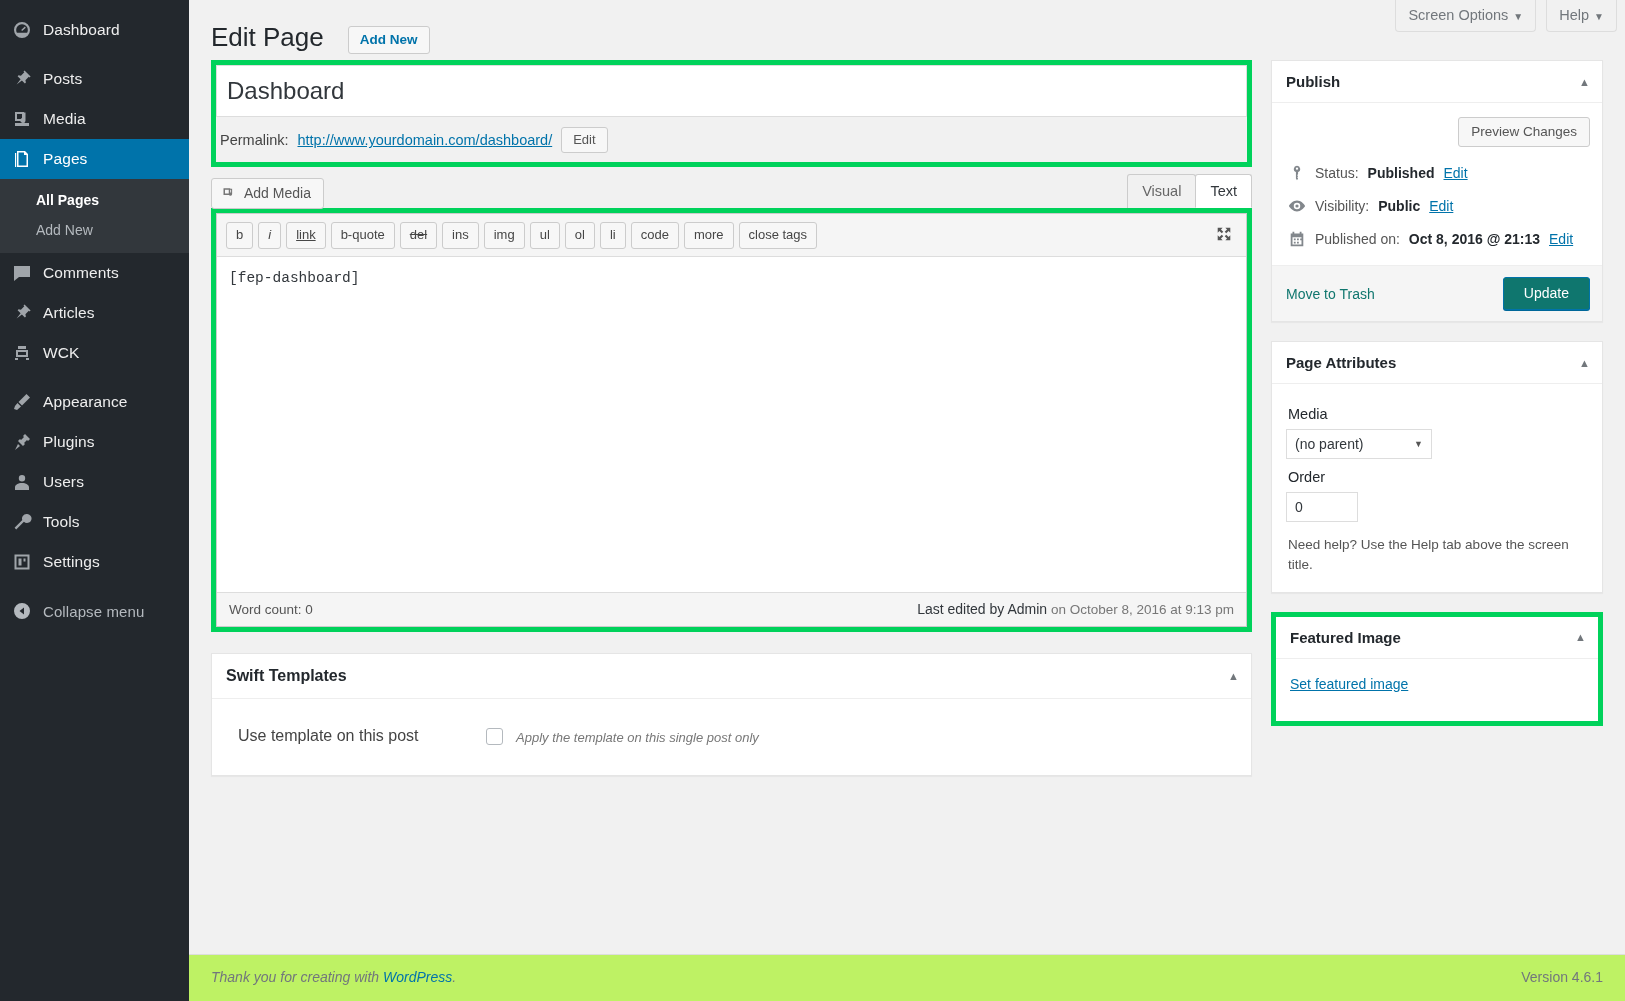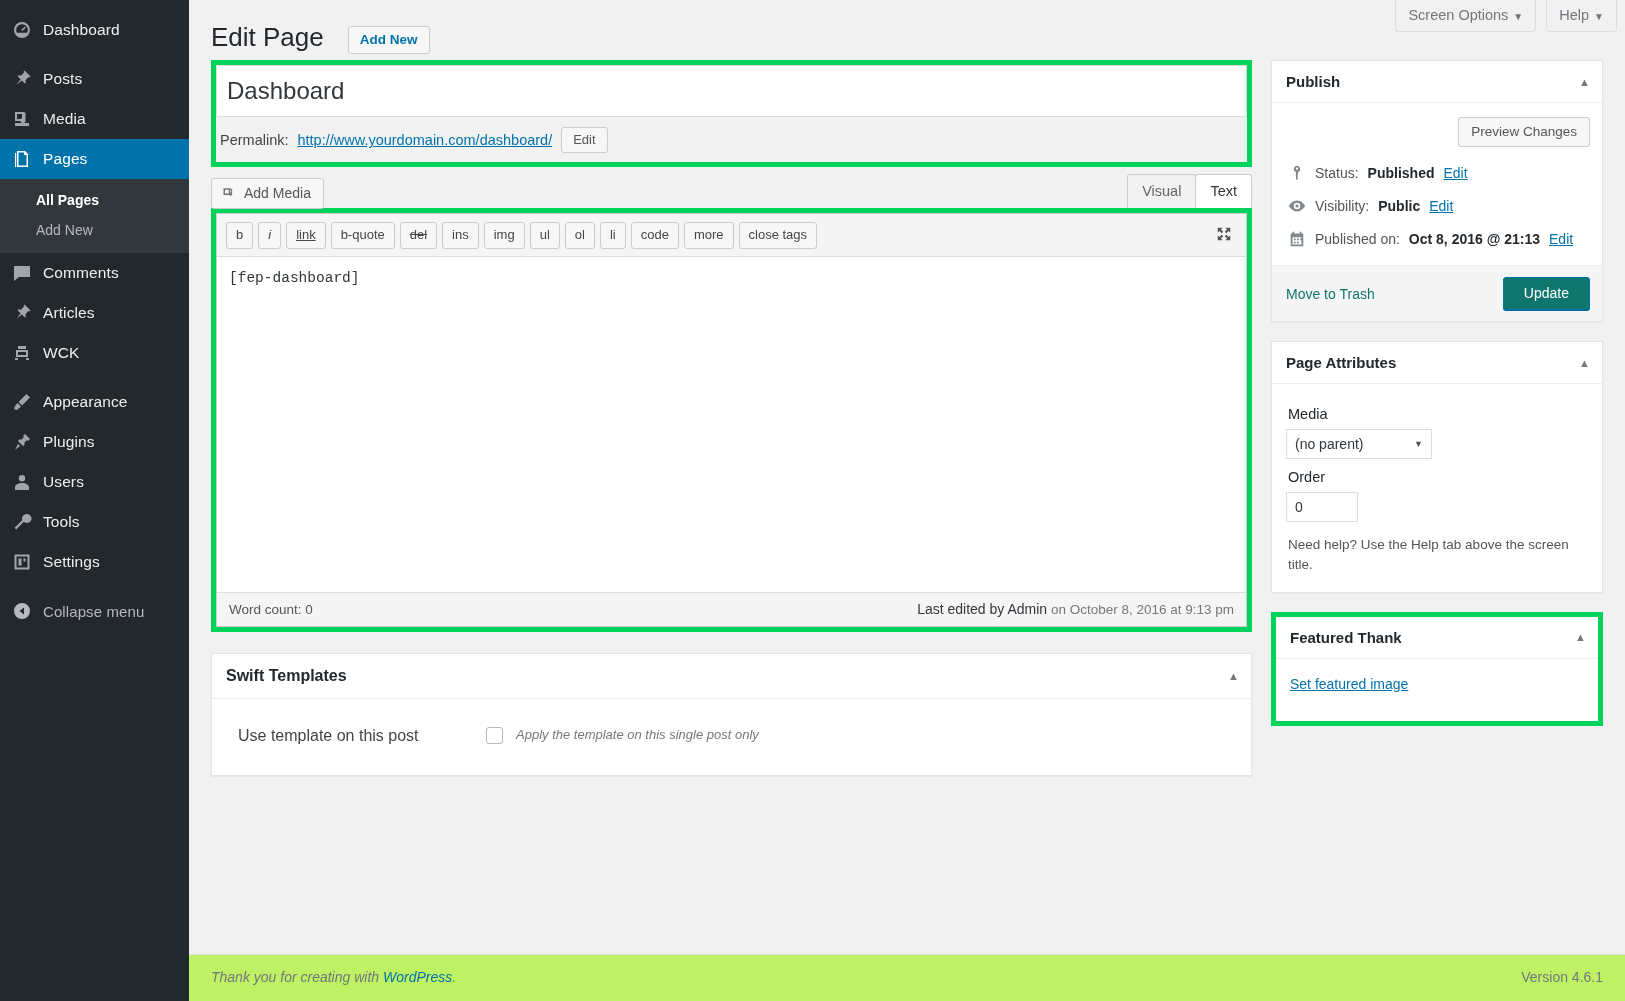--- a/index.html
+++ b/index.html
@@ -148,21 +148,21 @@
   .postbox {
     background: #fff; border: 1px solid #e5e5e5;
     box-shadow: 0 1px 1px rgba(0,0,0,.04); margin-top: 21px;
   }
   .postbox-head {
     display: flex; align-items: center;
     border-bottom: 1px solid #eee; padding: 13px 12px 13px 14px;
   }
   .postbox-head h2 { font-size: 16px; font-weight: bold; color: #23282d; }
   .toggle-arrow { margin-left: auto; color: #72777c; font-size: 11px; cursor: pointer; }
-  .postbox-body { padding: 28px 0 30px 26px; display: flex; align-items: flex-start; }
+  .postbox-body { padding: 28px 0 30px 26px; display: flex; align-items: flex-end; }
   .st-label { font-size: 16px; color: #444; width: 248px; }
   .st-check {
     width: 17px; height: 17px; border: 1px solid #b4b9be; background: #fff;
     border-radius: 3px; cursor: pointer; flex: 0 0 17px;
   }
   .st-desc { font-size: 13px; font-style: italic; color: #777; margin-left: 13px; }
 
   
   .panel {
     background: #fff; border: 1px solid #e5e5e5;
@@ -497,21 +497,21 @@
               <div class="order-input">
                 <span>0</span>
               </div>
               <div class="attr-help">Need help? Use the Help tab above the screen title.</div>
             </div>
           </div>
 
           <div class="hl-featured">
             <div class="panel" style="margin-bottom:0;border:none;box-shadow:none;">
               <div class="panel-head">
-                <h2>Featured Thank</h2>
+                <h2>Featured Image</h2>
                 <span class="toggle-arrow">▲</span>
               </div>
               <div class="featured-body">
                 <span class="featured-link">Set featured image</span>
               </div>
             </div>
           </div>
 
         </div>
       </div>

